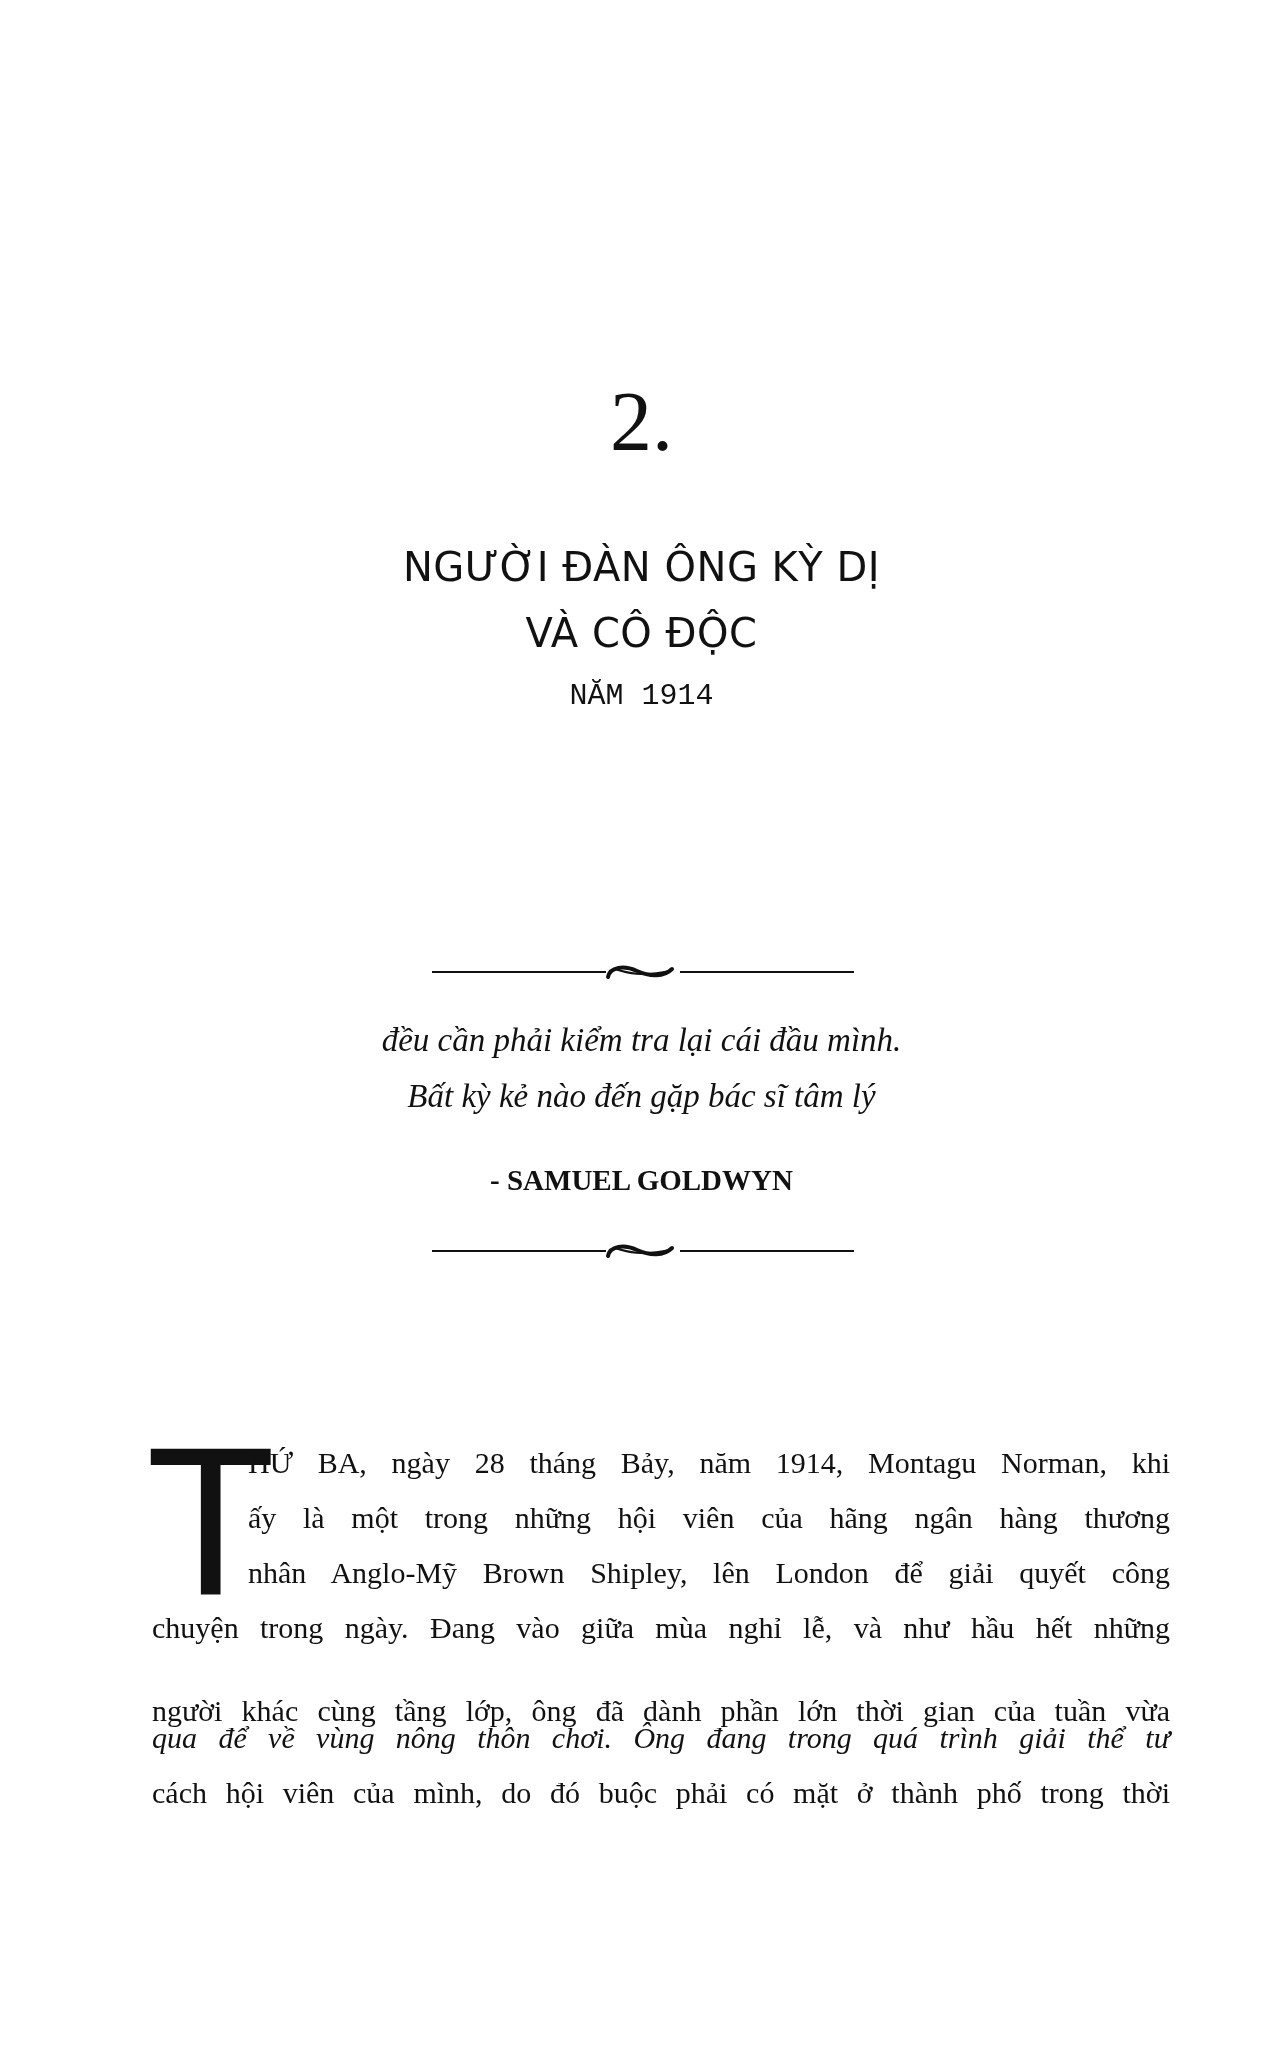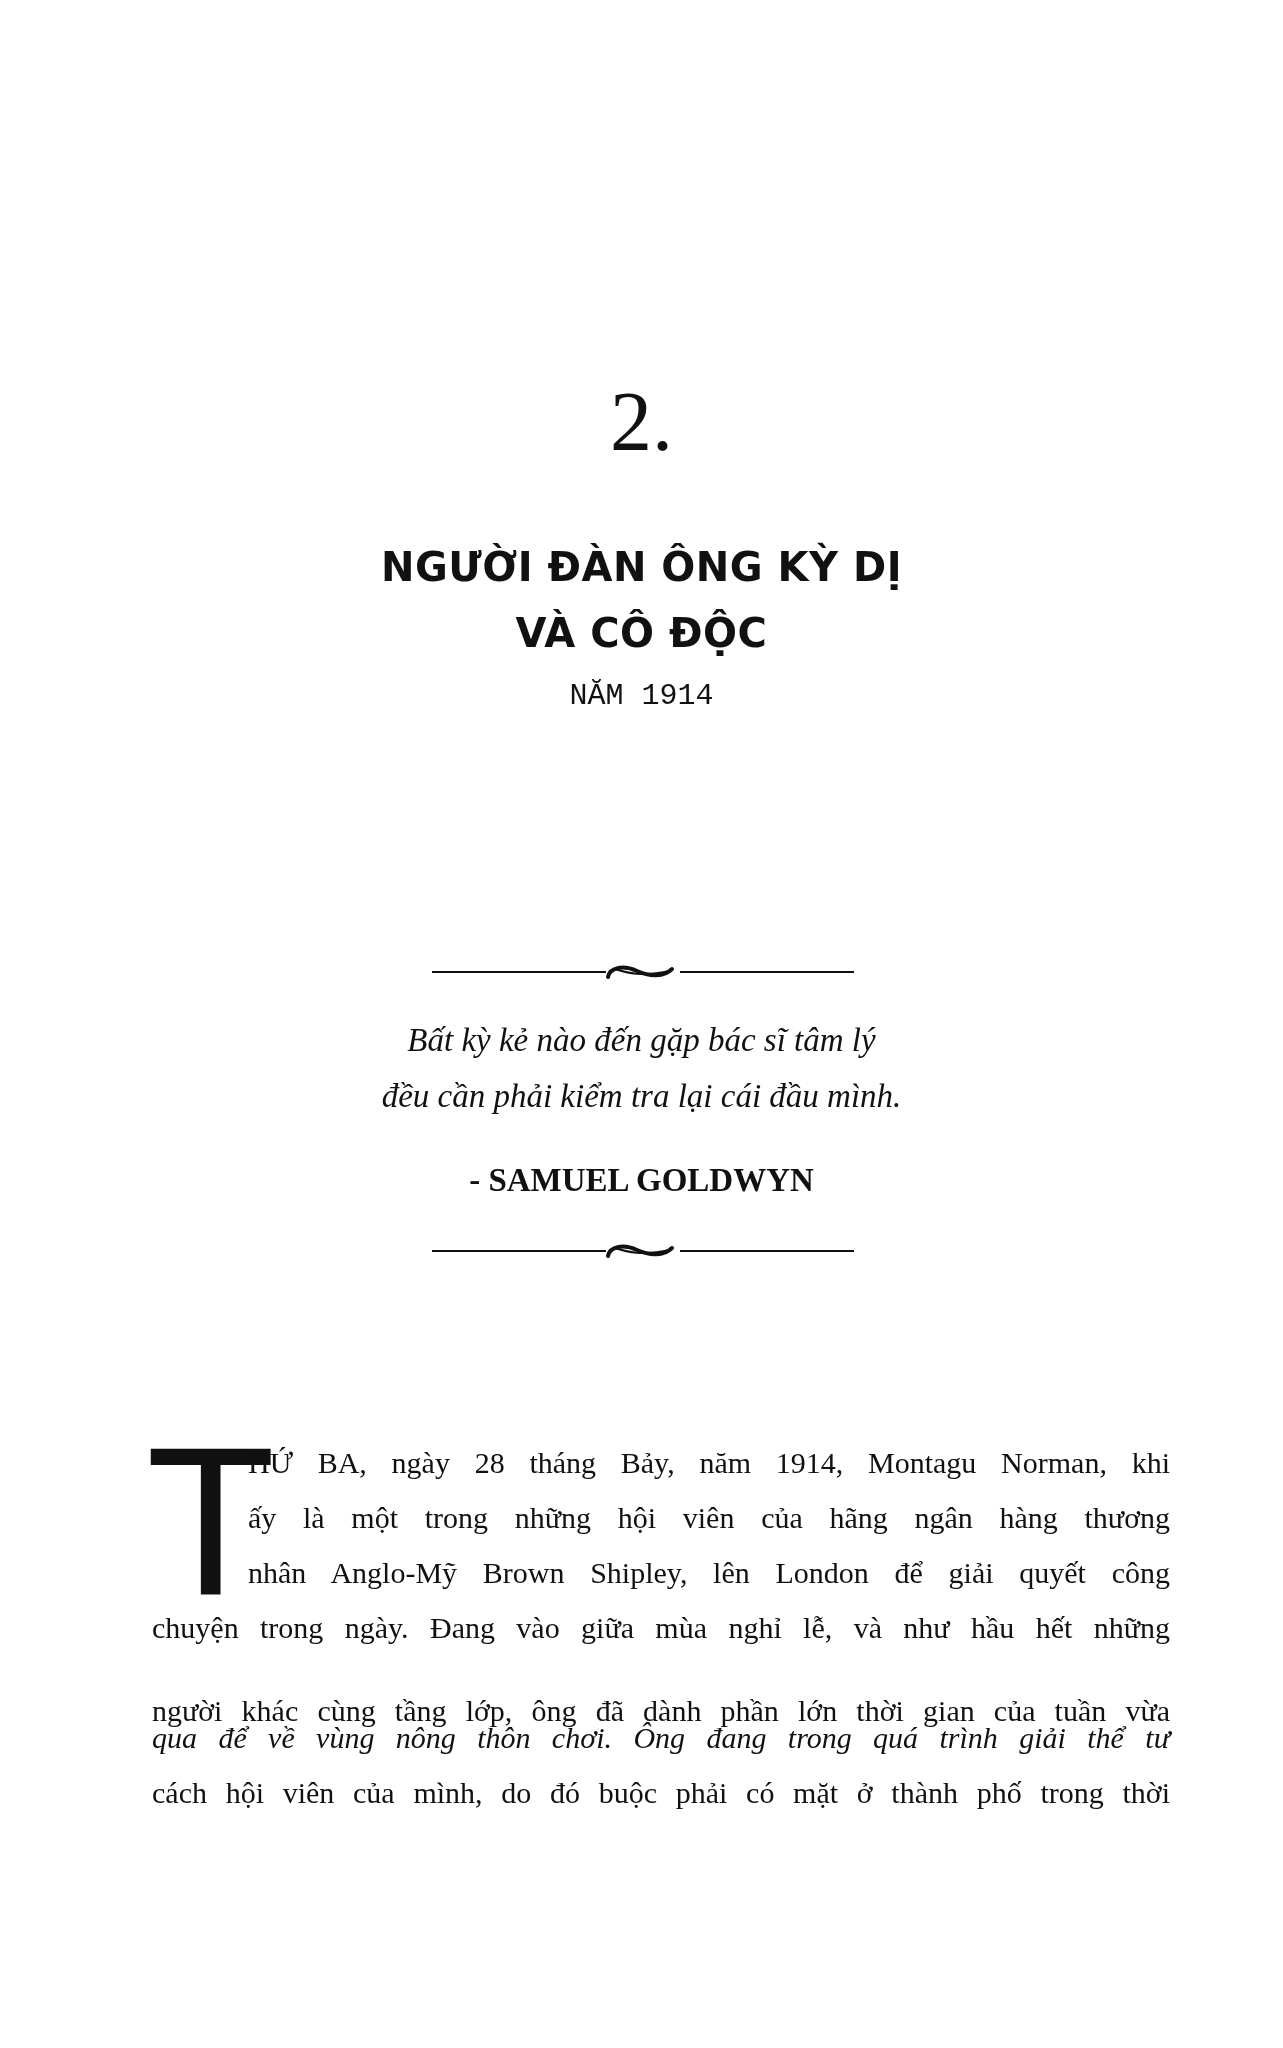--- a/index.html
+++ b/index.html
@@ -8,21 +8,21 @@
 
   .chapter-number {
     position: absolute; left: 0; width: 1283px; top: 372px;
     text-align: center;
     font-family: "Liberation Serif", serif; font-size: 84px; line-height: 100px;
     color: #111;
   }
   .chapter-title {
     position: absolute; left: 0; width: 1283px; top: 534px;
     text-align: center;
-    font-family: "DejaVu Sans", sans-serif; font-weight: bold;
+    font-family: "DejaVu Sans", sans-serif; font-weight: normal;
     font-size: 40px; line-height: 66px; letter-spacing: 0.5px;
     color: #111;
   }
   .chapter-year {
     position: absolute; left: 0; width: 1283px; top: 666px;
     text-align: center;
     font-family: "Liberation Mono", monospace; font-size: 30px; line-height: 60px;
     color: #111;
   }
 
@@ -34,21 +34,21 @@
     text-align: center;
     font-family: "Liberation Serif", serif; font-style: italic;
     font-size: 33px; line-height: 56px; color: #111;
   }
   .quote-line { display: block; }
 
   .attribution {
     position: absolute; left: 0; width: 1283px; top: 1150px;
     text-align: center;
     font-family: "Liberation Serif", serif; font-weight: bold;
-    font-size: 33px; line-height: 60px; color: #111;
+    font-size: 29px; line-height: 60px; color: #111;
     padding-left: 0;
   }
 
   .drop-cap {
     position: absolute; left: 146px; top: 1432px;
     font-family: "Liberation Sans", sans-serif; font-weight: normal;
     font-size: 212px; line-height: 180px;
     color: #111;
     transform: scaleX(1.0);
   }
@@ -82,22 +82,22 @@
   <div class="divider" style="top:960px;">
     <svg width="422" height="24" viewBox="0 0 422 24">
       <line x1="0" y1="12" x2="174" y2="12" stroke="#111" stroke-width="2"></line>
       <line x1="248" y1="12" x2="422" y2="12" stroke="#111" stroke-width="2"></line>
       <path d="M176 17 C178 7, 192 5, 205 11 C218 17, 232 17, 240 9" stroke="#111" stroke-width="4" fill="none" stroke-linecap="round"></path>
       <path d="M183 9 C195 13, 210 17, 238 11" stroke="#111" stroke-width="2" fill="none"></path>
     </svg>
   </div>
 
   <div class="quote" style="top:1012px;">
+    <span class="quote-line">đều cần phải kiểm tra lại cái đầu mình.</span>
     <span class="quote-line">Bất kỳ kẻ nào đến gặp bác sĩ tâm lý</span>
-    <span class="quote-line">đều cần phải kiểm tra lại cái đầu mình.</span>
   </div>
 
   <div class="attribution">- SAMUEL GOLDWYN</div>
 
   <div class="divider" style="top:1239px;">
     <svg width="422" height="24" viewBox="0 0 422 24">
       <line x1="0" y1="12" x2="174" y2="12" stroke="#111" stroke-width="2"></line>
       <line x1="248" y1="12" x2="422" y2="12" stroke="#111" stroke-width="2"></line>
       <path d="M176 17 C178 7, 192 5, 205 11 C218 17, 232 17, 240 9" stroke="#111" stroke-width="4" fill="none" stroke-linecap="round"></path>
       <path d="M183 9 C195 13, 210 17, 238 11" stroke="#111" stroke-width="2" fill="none"></path>

